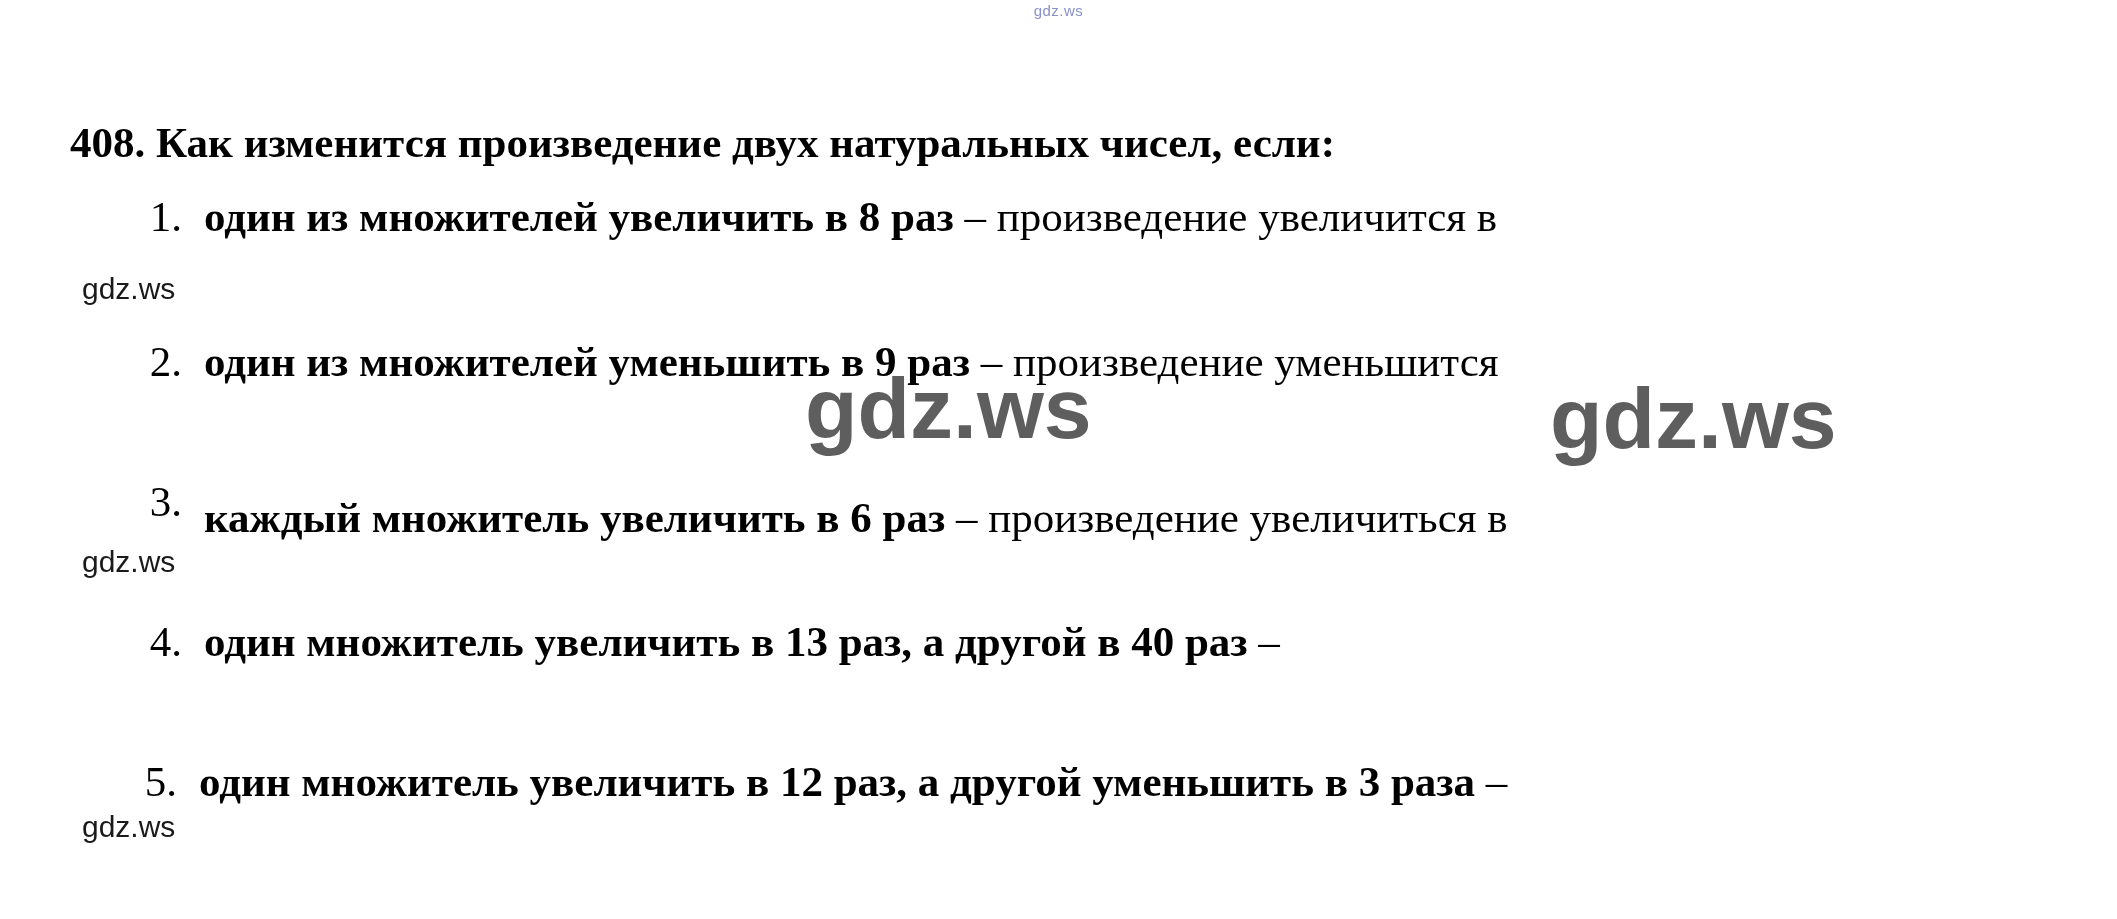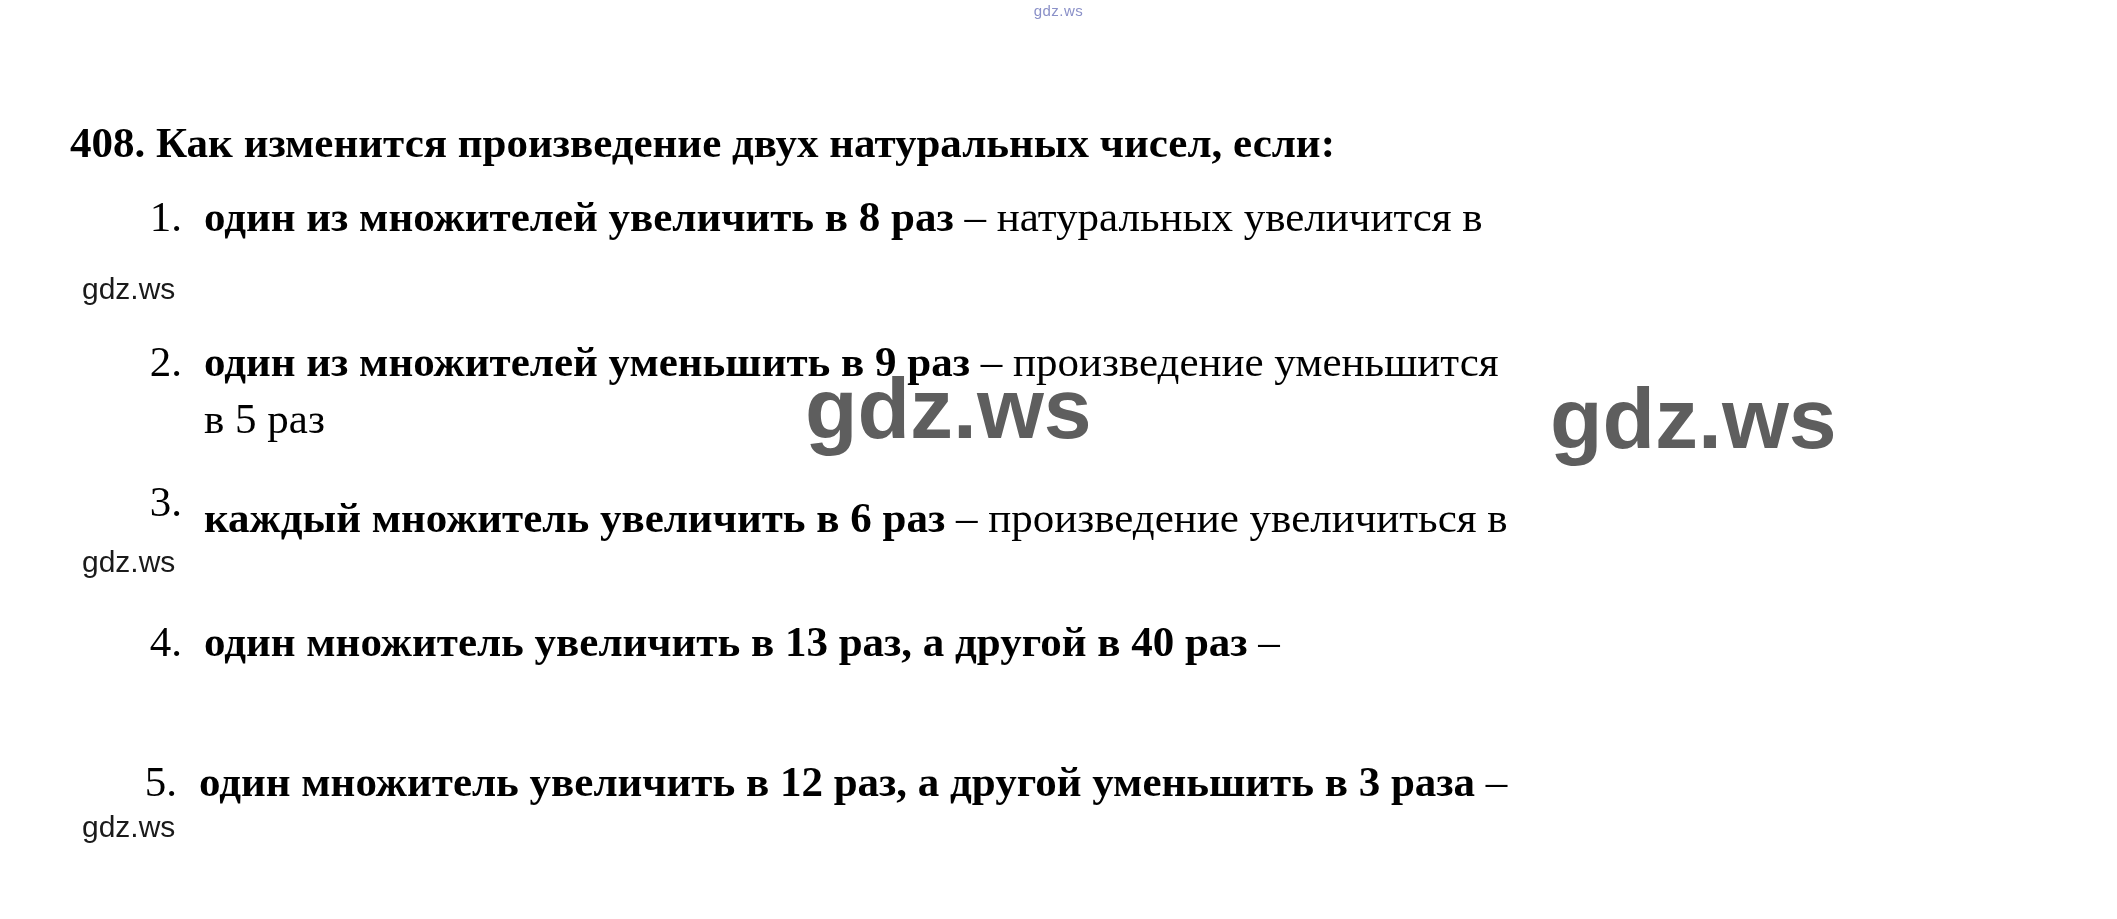--- a/index.html
+++ b/index.html
@@ -121,29 +121,28 @@
 <div class="content">
 
   <div class="task-heading">
     <span class="num">408.</span>
     <span>Как изменится произведение двух натуральных чисел, если:</span>
   </div>
 
   <div class="item item1">
     <span class="marker">1.</span>
     <div class="body">
-      <span class="q">один из множителей увеличить в 8 раз</span><span class="a"> – </span><span class="a">натуральных увеличится в</span>
+      <span class="q">один из множителей увеличить в 8 раз</span><span class="a"> – </span><span class="a">произведение увеличится в</span>
     </div>
   </div>
 
   <div class="item item2">
     <span class="marker">2.</span>
     <div class="body">
       <span class="q">один из множителей уменьшить в 9 раз</span><span class="a"> – </span><span class="a">произведение уменьшится</span>
-      <span class="a line2 indent-a">в 5 раз</span>
     </div>
   </div>
 
   <div class="item item3">
     <span class="marker">3.</span>
     <div class="body">
       <span class="q">каждый множитель увеличить в 6 раз</span><span class="a"> – </span><span class="a">произведение увеличиться в</span>
     </div>
   </div>
 

